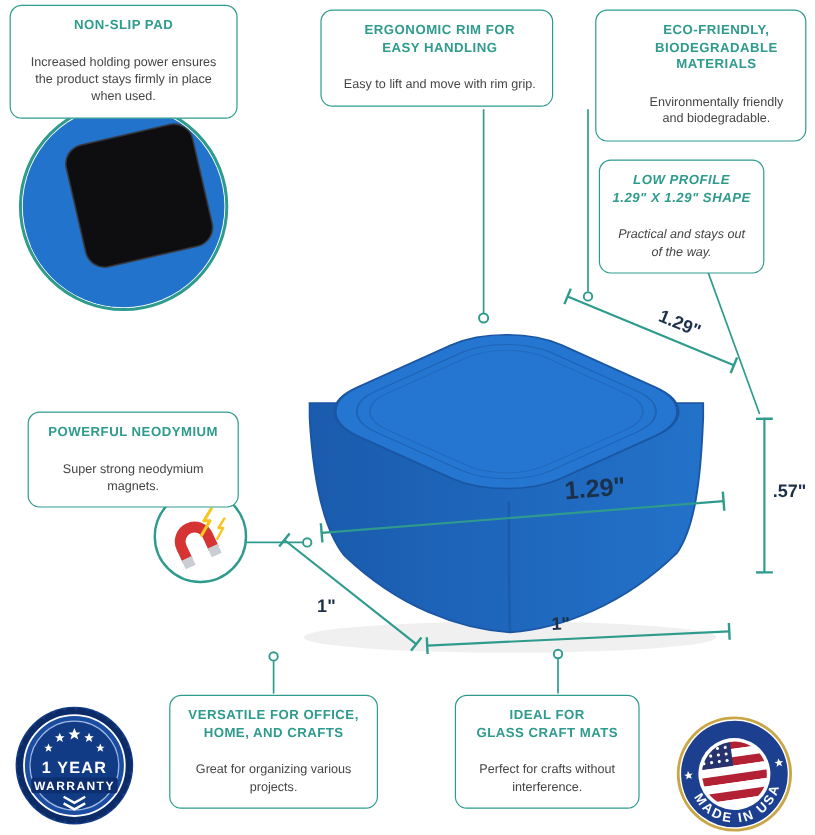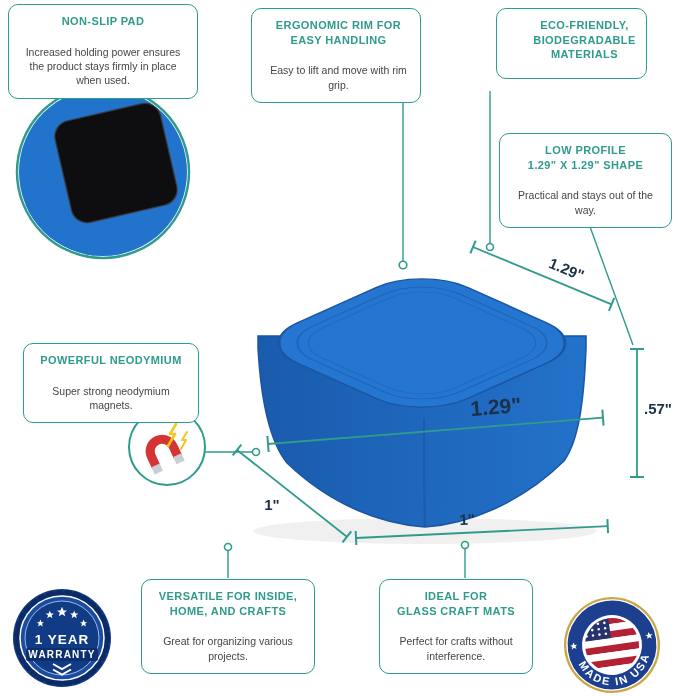--- a/index.html
+++ b/index.html
@@ -200,53 +200,54 @@
   </svg>
 
   <div class="callout" style="left:8px; top:4px; width:190px;">
     <h3>
       <span>NON-SLIP PAD</span>
       <span></span>
     </h3>
     <p>Increased holding power ensures the product stays firmly in place when used.</p>
   </div>
 
-  <div class="callout" style="left:251px; top:8px; width:170px;padding-left:15px;">
+  <div class="callout" style="left:267px; top:8px; width:194px;padding-left:15px;">
     <h3>
       <span>ERGONOMIC RIM FOR</span>
       <span>EASY HANDLING</span>
     </h3>
     <p>Easy to lift and move with rim grip.</p>
   </div>
 
-  <div class="callout" style="left:496px; top:8px; width:151px;padding-left:36px;">
+  <div class="callout" style="left:496px; top:8px; width:176px;padding-left:36px;">
     <h3>
       <span>ECO-FRIENDLY,</span>
       <span>BIODEGRADABLE MATERIALS</span>
     </h3>
-  </div>
-
-  <div class="callout" style="left:499px; top:133px; width:173px;">
+    <p>Environmentally friendly and biodegradable.</p>
+  </div>
+
+  <div class="callout" style="left:499px; top:133px; width:138px;font-style:italic;">
     <h3>
       <span>LOW PROFILE</span>
       <span>1.29" X 1.29" SHAPE</span>
     </h3>
     <p>Practical and stays out of the way.</p>
   </div>
 
   <div class="callout" style="left:23px; top:343px; width:176px;">
     <h3>
       <span>POWERFUL NEODYMIUM</span>
     </h3>
     <p>Super strong neodymium magnets.</p>
   </div>
 
   <div class="callout" style="left:141px; top:579px; width:174px;">
     <h3>
-      <span>VERSATILE FOR INSIDE,</span>
+      <span>VERSATILE FOR OFFICE,</span>
       <span>HOME, AND CRAFTS</span>
     </h3>
     <p>Great for organizing various projects.</p>
   </div>
 
   <div class="callout" style="left:379px; top:579px; width:154px;">
     <h3>
       <span>IDEAL FOR</span>
       <span>GLASS CRAFT MATS</span>
     </h3>

